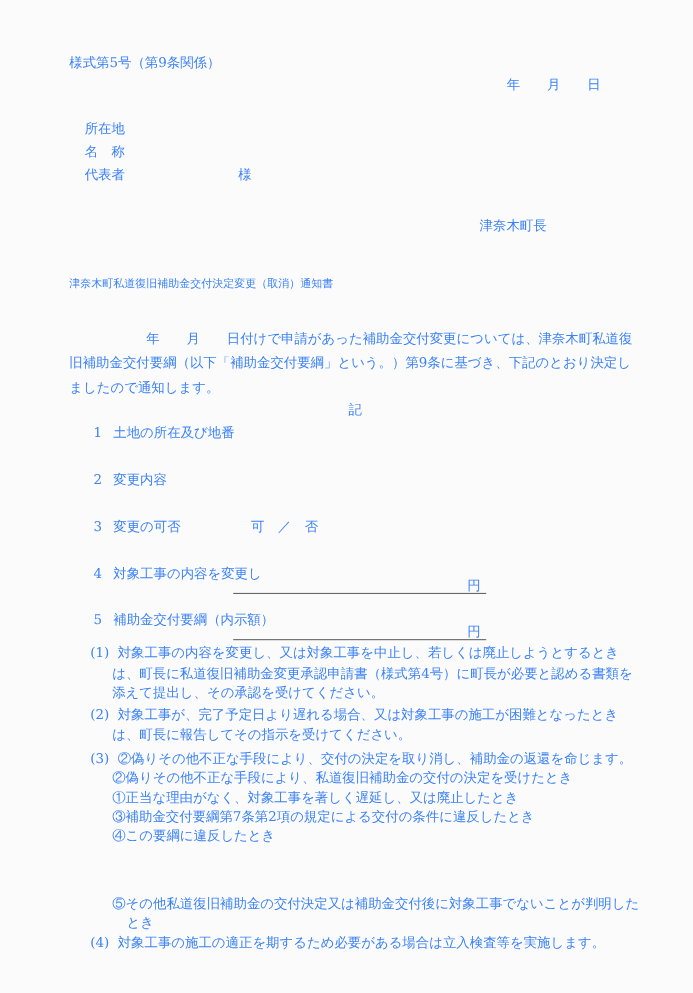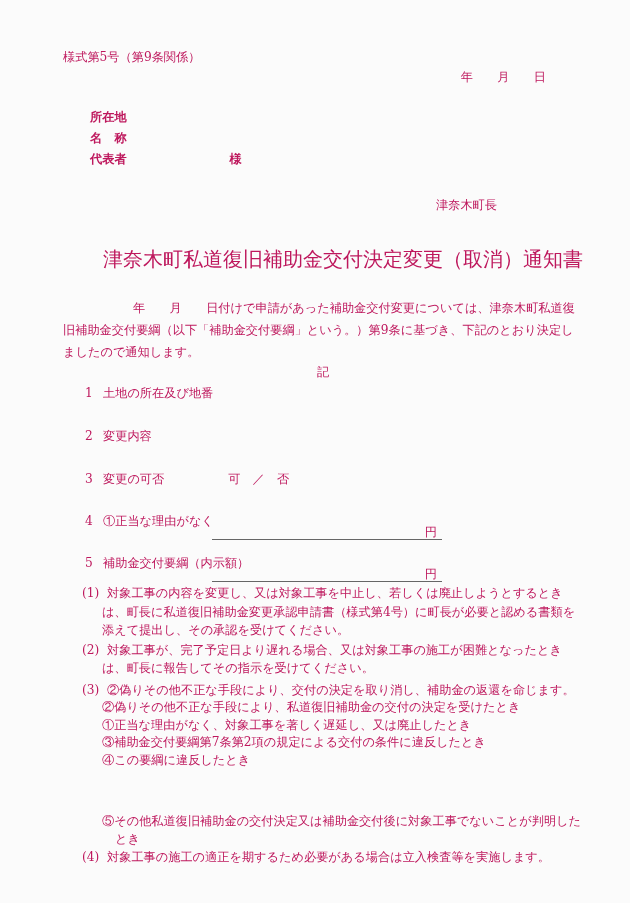--- a/index.html
+++ b/index.html
@@ -2,31 +2,31 @@
 <html lang="ja"><head>
 <meta charset="utf-8">
 <style>
   html,body { margin:0; padding:0; background:#fbfbfb; }
   .page {
     position:relative;
     width:630px; height:903px;
     box-sizing:border-box;
     padding:48px 47px 0 63px;
     background:#fbfbfb;
-    color:#be185d;
+    color:#3b82f6;
     font-family:"DejaVu Serif","Liberation Serif",serif;
     font-size:12.2px;
     overflow:hidden;
   }
   .form-number { line-height:18px; }
   .date-line   { line-height:18px; margin-top:2px; text-align:right; padding-right:37px; }
-  .addressee   { margin-top:21px; margin-left:27px; line-height:21px;font-weight:bold; }
+  .addressee   { margin-top:21px; margin-left:14px; line-height:21px; }
   .honorific   { display:inline-block; margin-left:103px; }
   .sender      { margin-top:26px; line-height:18px; margin-left:373px; }
-  .doc-title   { margin:34px 0 0 0; font-size:20px; font-weight:normal; text-align:right; line-height:22px; }
+  .doc-title   { margin:34px 0 0 0; font-size:10px; font-weight:normal; text-align:left; line-height:22px; }
   .intro       { margin:27px 0 0 0; line-height:22px; text-indent:70px; text-align:left; }
   .record-mark { margin-top:0; line-height:18px; text-align:center; }
 
   .item        { position:relative; line-height:18px; padding-left:22px; }
   .item-no     { display:inline-block; width:18px; }
   .mt1 { margin-top:3px; }  .mt2 { margin-top:25px; } .mt3 { margin-top:25px; }
   .mt4 { margin-top:24px; } .mt5 { margin-top:14px; } .mt6 { margin-top:36px; }
   .item-choice { display:inline-block; margin-left:64px; }
   .amount-line {
     margin:-4px 0 0 149px; width:225px; height:13px; line-height:13px;
@@ -73,21 +73,21 @@
 
   <div class="item mt2">
     <span class="item-no">2</span><span class="item-label">変更内容</span>
   </div>
 
   <div class="item mt3">
     <span class="item-no">3</span><span class="item-label">変更の可否</span><span class="item-choice">可　／　否</span>
   </div>
 
   <div class="item mt4">
-    <span class="item-no">4</span><span class="item-label">①正当な理由がなく</span>
+    <span class="item-no">4</span><span class="item-label">対象工事の内容を変更し</span>
   </div>
   <div class="amount-line">
     <span>円</span>
   </div>
 
   <div class="item mt5">
     <span class="item-no">5</span><span class="item-label">補助金交付要綱（内示額）</span>
   </div>
   <div class="amount-line">
     <span>円</span>

